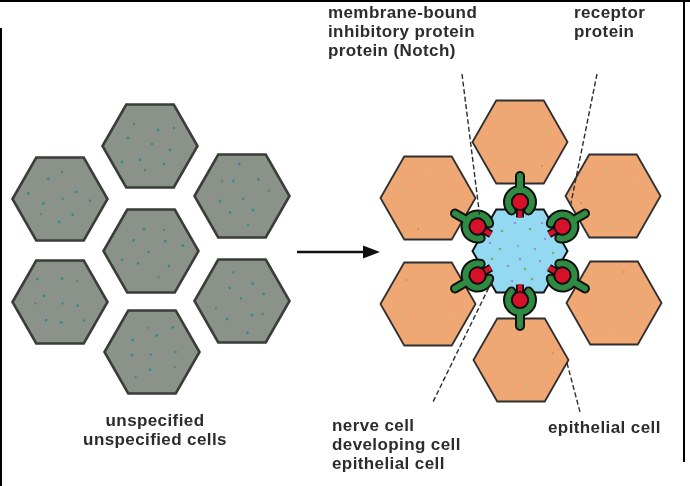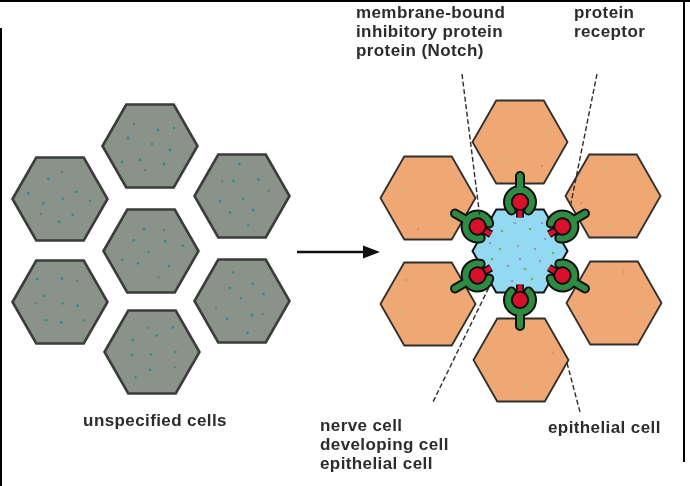--- a/index.html
+++ b/index.html
@@ -159,36 +159,37 @@
     </g>
 
     <g>
       <path class="leader" d="M462,74 L480,218"></path>
       <path class="leader" d="M597,74 L570,208"></path>
       <path class="leader" d="M492,281 L432,404"></path>
       <path class="leader" d="M567,363 L580,412"></path>
     </g>
   </svg>
 
-  <div class="label" style="left:356px;top:3px">
+  <div class="label" style="left:328px;top:3px">
     <div>membrane-bound</div>
     <div>inhibitory protein</div>
     <div>protein (Notch)</div>
   </div>
 
   <div class="label" style="left:574px;top:3px">
+    <div>receptor</div>
     <div>protein</div>
-    <div>receptor</div>
   </div>
 
   <div class="label label-center" style="left:55px;top:411px;width:200px">
+    <div>unspecified</div>
     <div>unspecified cells</div>
   </div>
 
-  <div class="label" style="left:320px;top:416px">
+  <div class="label" style="left:332px;top:416px">
     <div>nerve cell</div>
     <div>developing cell</div>
     <div>epithelial cell</div>
   </div>
 
   <div class="label" style="left:548px;top:418px">
     <div>epithelial cell</div>
   </div>
 
   <div class="frame-line" style="left:0;top:0;width:690px;height:2px"></div>

